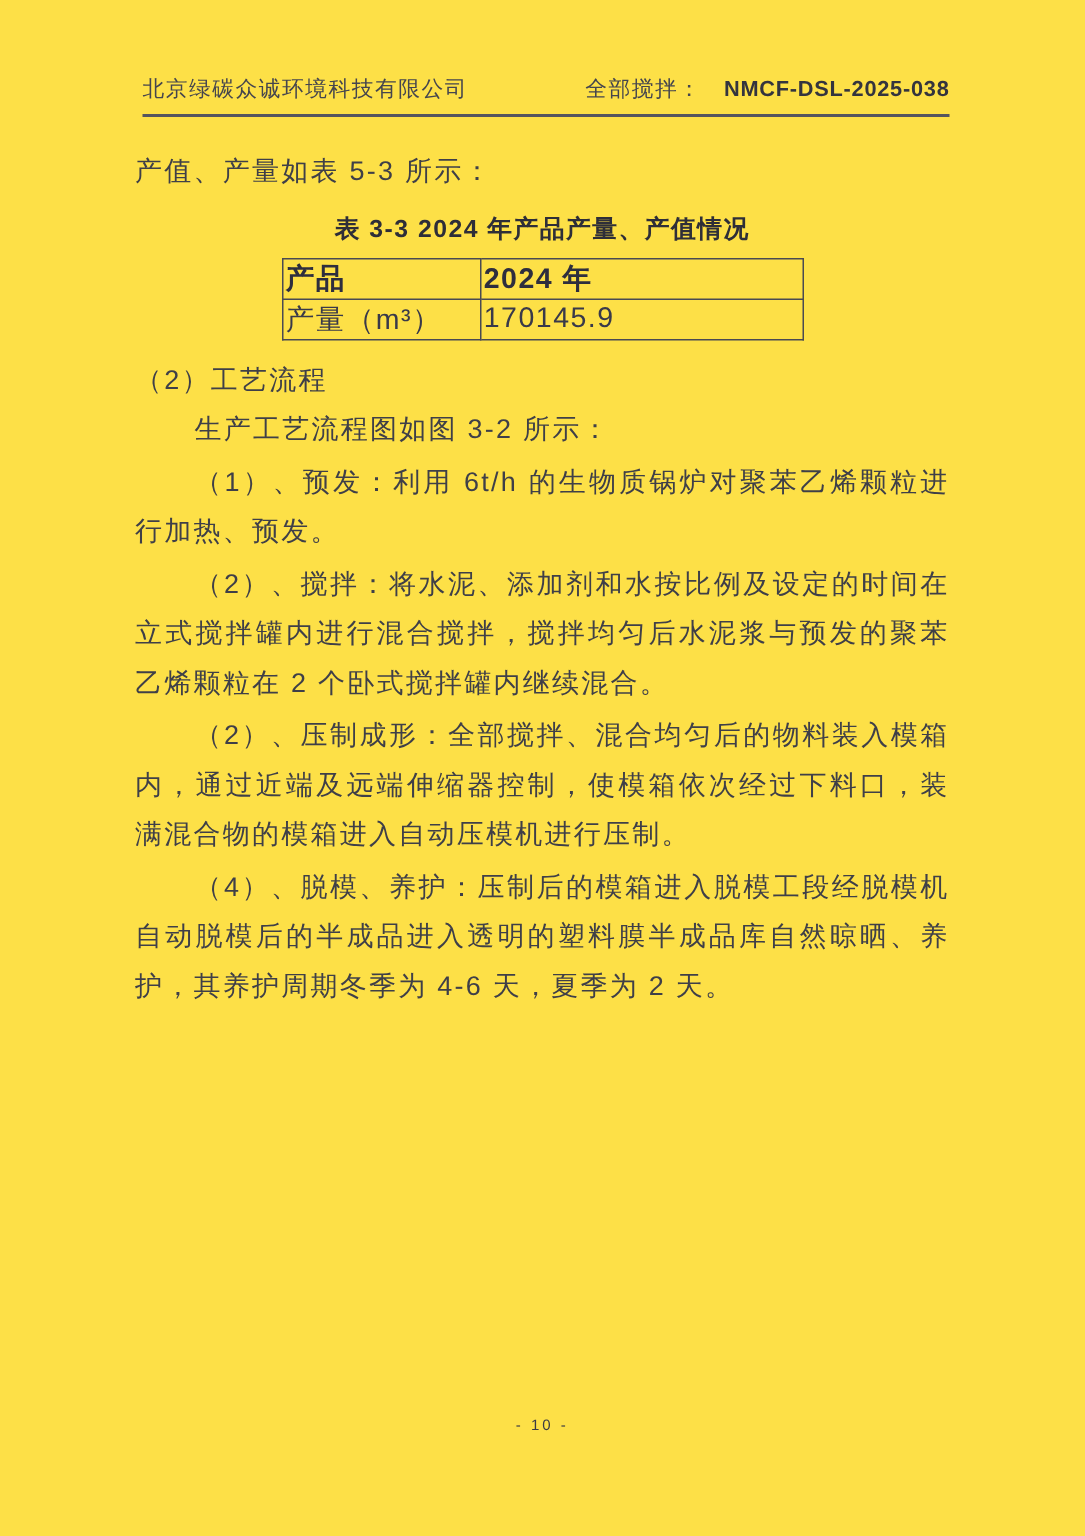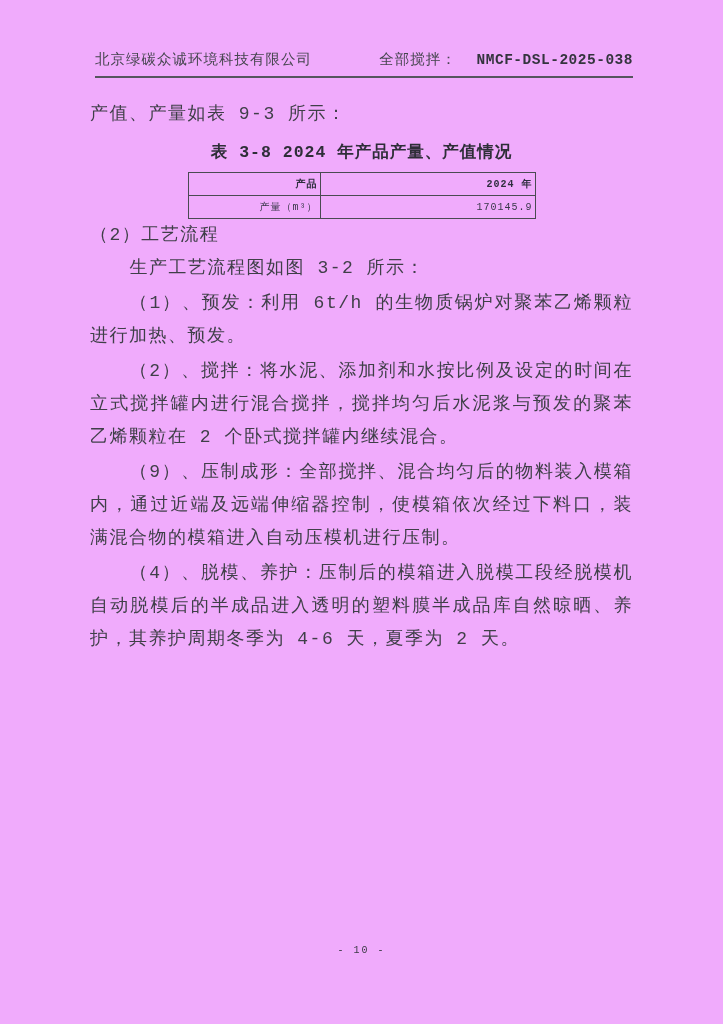--- a/index.html
+++ b/index.html
@@ -4,22 +4,22 @@
 <style>
   html, body {
     margin: 0;
     padding: 0;
     background: #ffffff;
   }
   .page {
     position: relative;
     width: 723px;
     height: 1024px;
-    background: #f0abfc;
-    font-family: Liberation Mono, monospace;
+    background: #fde047;
+    font-family: Liberation Sans, sans-serif;
     color: #3f3f48;
     overflow: hidden;
   }
   
   .doc-header {
     position: absolute;
     top: 50px;
     left: 95px;
     right: 90px;
     display: flex;
@@ -62,32 +62,32 @@
   }
   table.data-table {
     margin: 8px auto 0 auto;
     border-collapse: collapse;
     table-layout: fixed;
     width: 347px;
   }
   table.data-table th, table.data-table td {
     border: 1.6px solid #4a4a52;
     height: 22px;
-    text-align: right;
+    text-align: left;
     vertical-align: middle;
-    font-size: 10px;
+    font-size: 19px;
     letter-spacing: 1px;
     color: #39394a;
     padding: 0 2px;
   }
   table.data-table th { font-weight: bold; color: #2e2e3e; }
   .col-product { width: 132px; }
   .col-year { width: 215px; }
   .section-heading {
-    margin-top: 0;
+    margin-top: 10px;
   }
   .indent2 { text-indent: 2.2em; }
   .step { margin-top: 2px; }
   
   .doc-footer {
     position: absolute;
     left: 0;
     right: 0;
     top: 945px;
     text-align: center;
@@ -104,23 +104,23 @@
   <header class="doc-header">
     <span class="company">北京绿碳众诚环境科技有限公司</span>
     <span class="archive-wrap">
       <span class="archive-label">全部搅拌：</span>
       <span class="archive-no">NMCF-DSL-2025-038</span>
     </span>
   </header>
 
   <main class="content">
 
-    <p class="body-text intro">产值、产量如表 9-3 所示：</p>
+    <p class="body-text intro">产值、产量如表 5-3 所示：</p>
 
-    <h3 class="table-title">表 3-8 2024 年产品产量、产值情况</h3>
+    <h3 class="table-title">表 3-3 2024 年产品产量、产值情况</h3>
 
     <table class="data-table">
       <colgroup>
         <col class="col-product">
         <col class="col-year">
       </colgroup>
       <tbody>
         <tr>
           <th>产品</th>
           <th>2024 年</th>
@@ -132,21 +132,21 @@
       </tbody>
     </table>
 
     <p class="body-text section-heading">（2）工艺流程</p>
 
     <p class="body-text indent2">生产工艺流程图如图 3-2 所示：</p>
 
 
     <p class="body-text indent2 step">（1）、预发：利用 6t/h 的生物质锅炉对聚苯乙烯颗粒进行加热、预发。</p>
     <p class="body-text indent2 step">（2）、搅拌：将水泥、添加剂和水按比例及设定的时间在立式搅拌罐内进行混合搅拌，搅拌均匀后水泥浆与预发的聚苯乙烯颗粒在 2 个卧式搅拌罐内继续混合。</p>
-    <p class="body-text indent2 step">（9）、压制成形：全部搅拌、混合均匀后的物料装入模箱内，通过近端及远端伸缩器控制，使模箱依次经过下料口，装满混合物的模箱进入自动压模机进行压制。</p>
+    <p class="body-text indent2 step">（2）、压制成形：全部搅拌、混合均匀后的物料装入模箱内，通过近端及远端伸缩器控制，使模箱依次经过下料口，装满混合物的模箱进入自动压模机进行压制。</p>
     <p class="body-text indent2 step">（4）、脱模、养护：压制后的模箱进入脱模工段经脱模机自动脱模后的半成品进入透明的塑料膜半成品库自然晾晒、养护，其养护周期冬季为 4-6 天，夏季为 2 天。</p>
 
   </main>
 
   <footer class="doc-footer">
     <span>- 10 -</span>
   </footer>
 
 </div>
 

